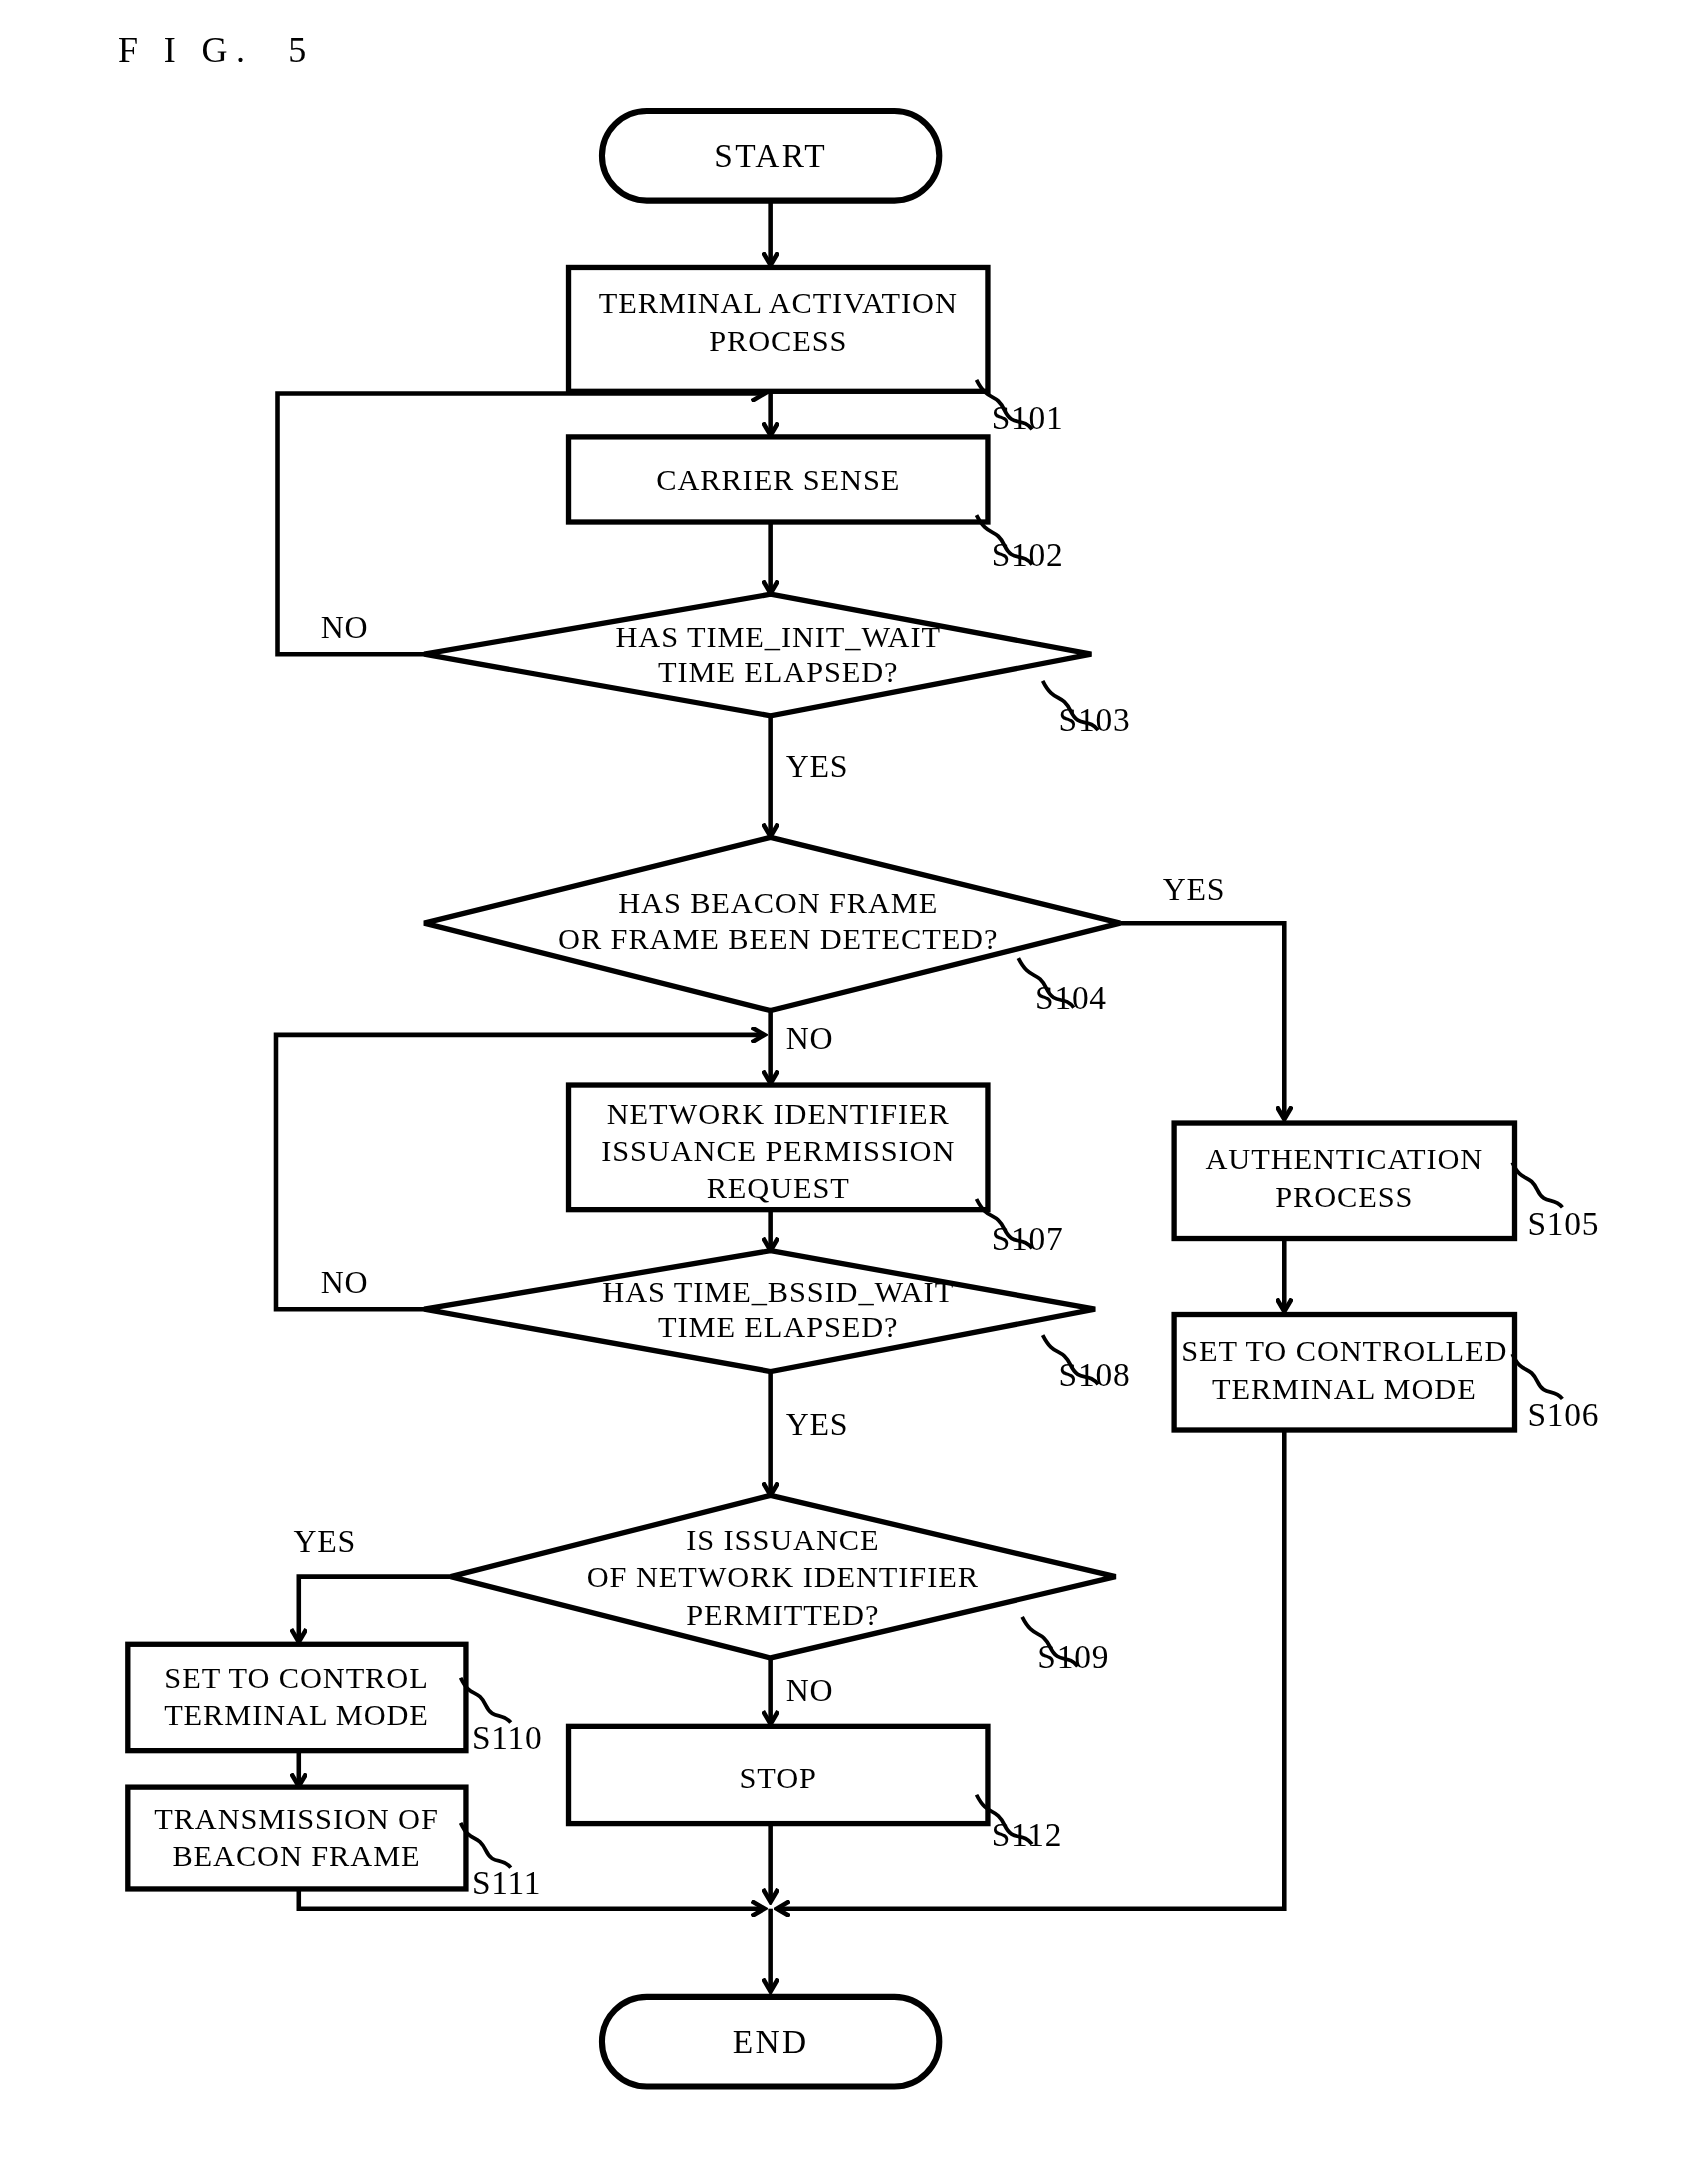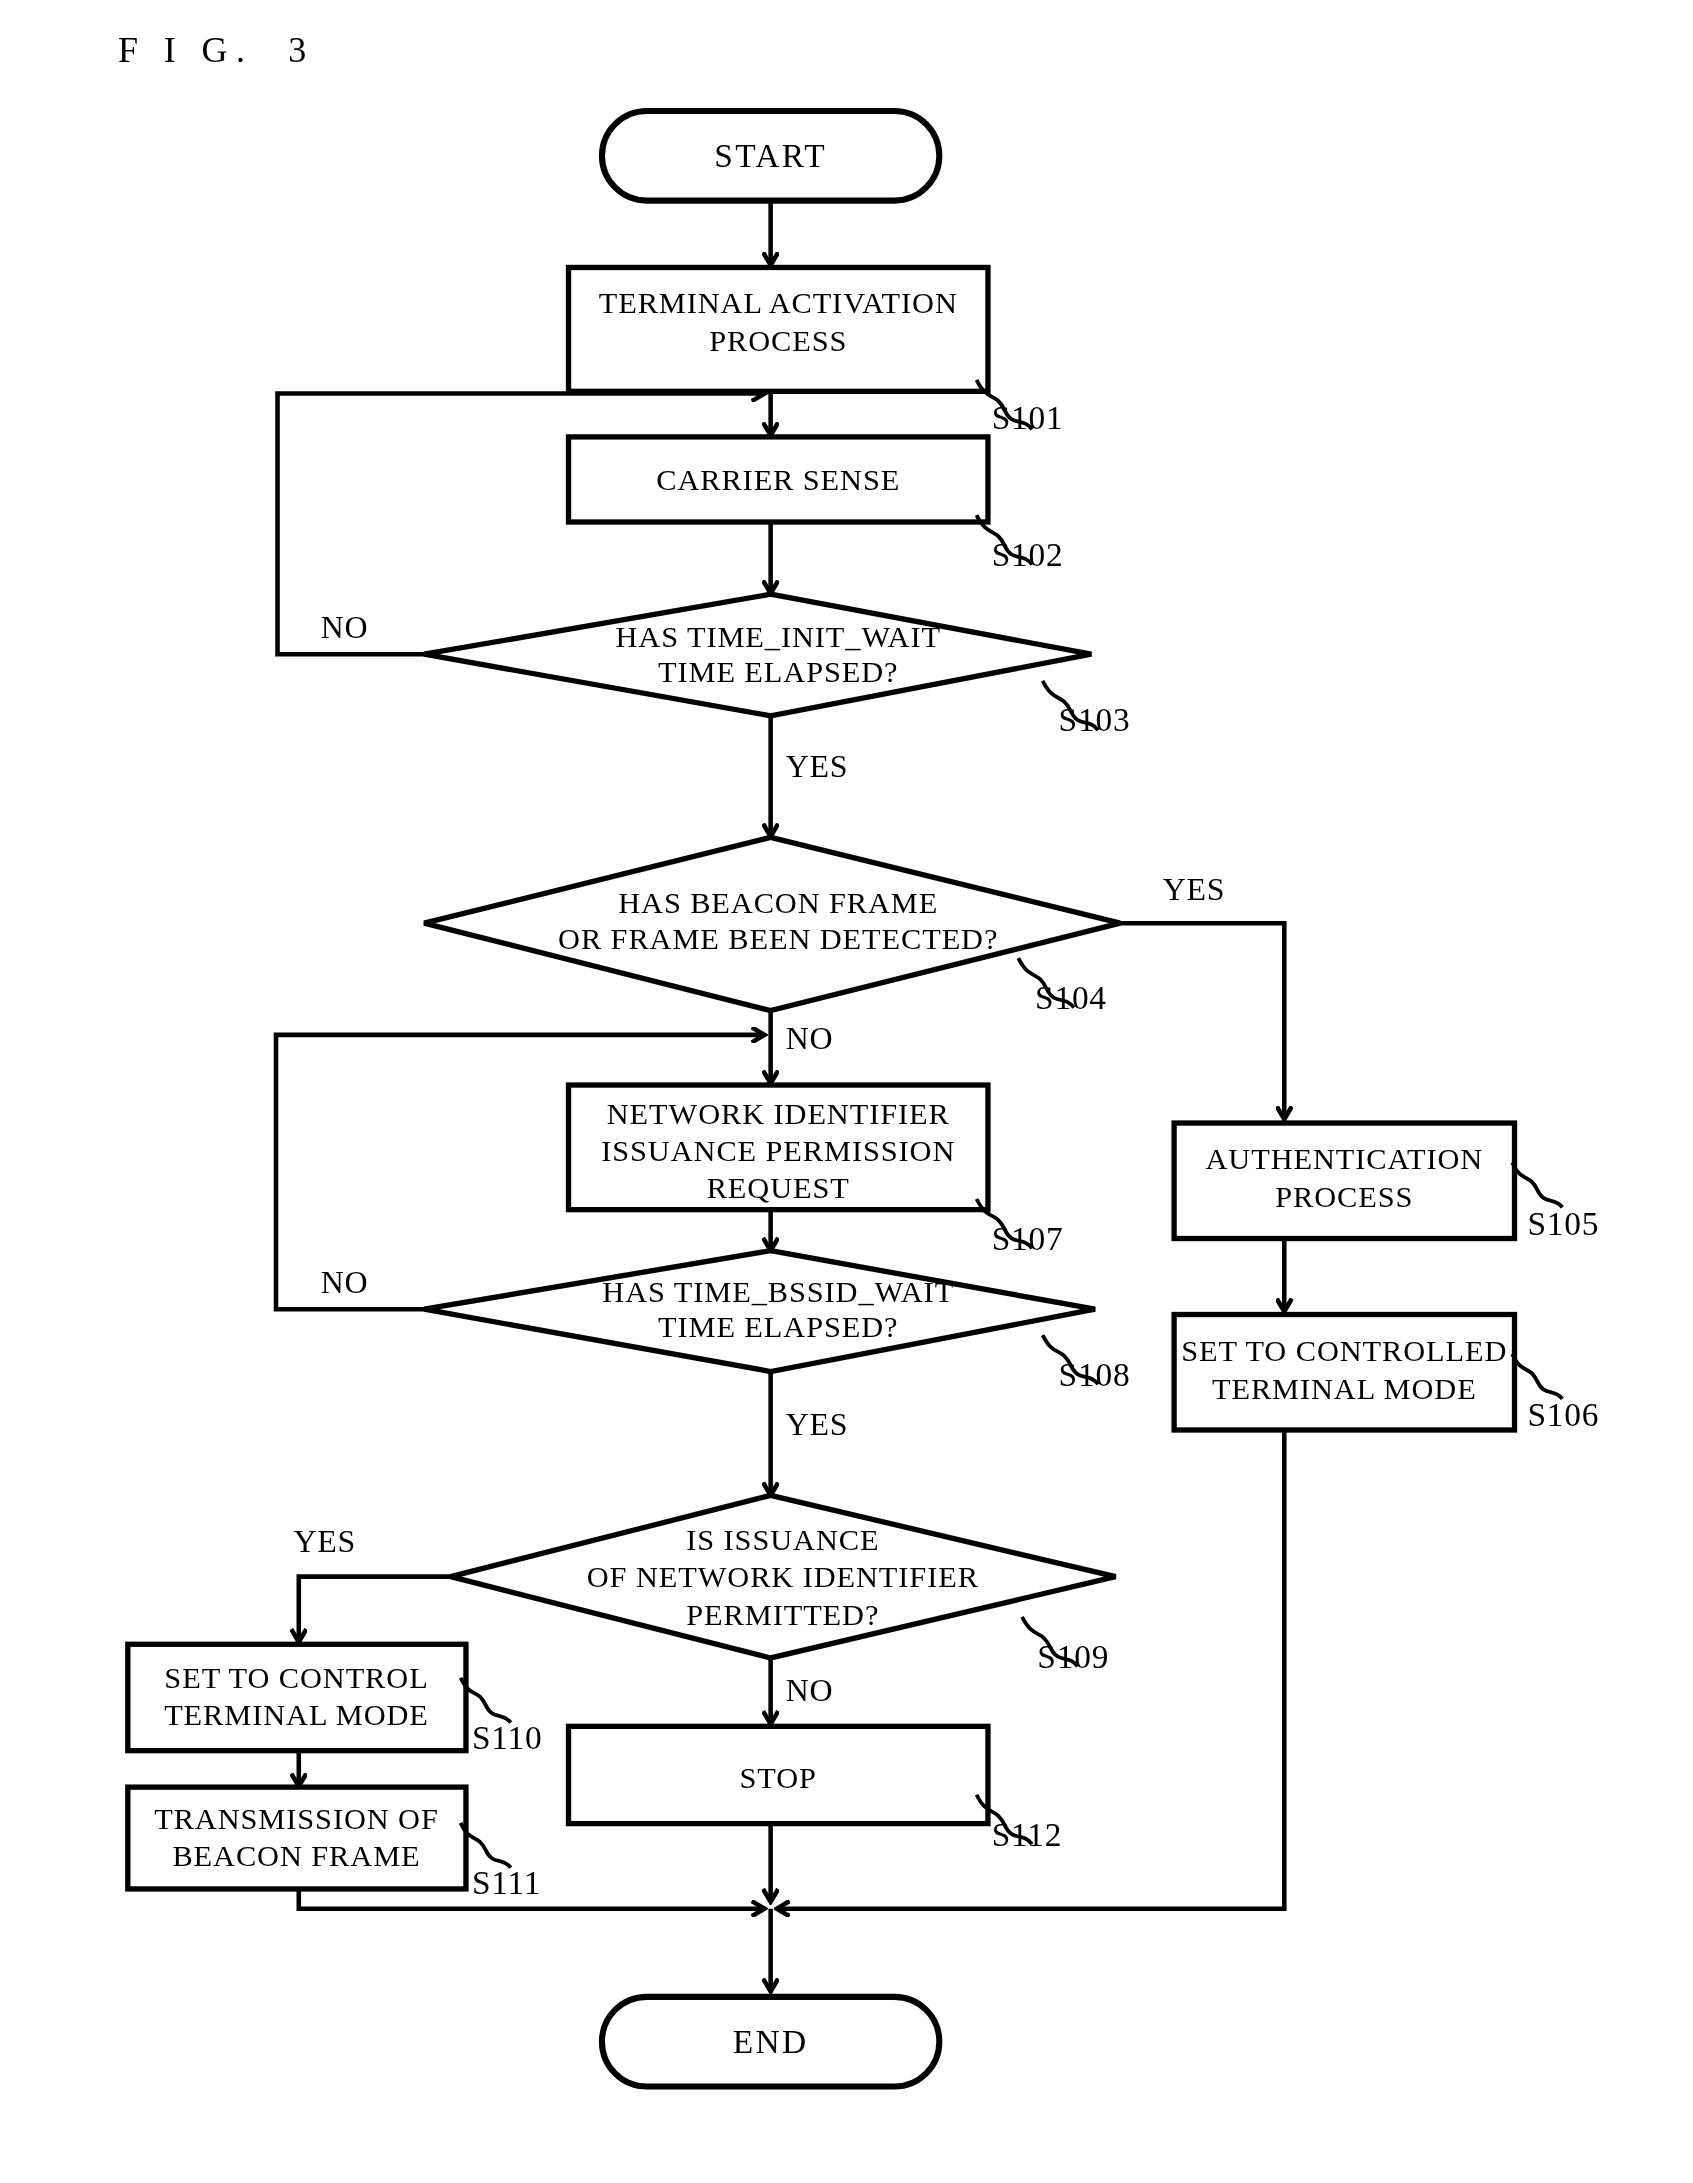--- a/index.html
+++ b/index.html
@@ -79,21 +79,21 @@
     fill: none;
     stroke: #000000;
     stroke-width: 5;
   }
 </style>
 </head>
 <body>
 
 <div id="fig-root">
 
-  <div id="fig-title">F I G.  3</div>
+  <div id="fig-title">F I G.  5</div>
 
   <svg class="flow" viewBox="0 0 2229 2873">
     <defs>
       <marker id="arrowhead" markerWidth="22" markerHeight="22" refX="17" refY="11" orient="auto" markerUnits="userSpaceOnUse">
         <path d="M1,1 L18,11 L1,21" fill="none" stroke="#000" stroke-width="6" stroke-linecap="butt"></path>
       </marker>
     </defs>
 
     <path class="conn" d="M1014,262 L1014,348" marker-end="url(#arrowhead)"></path>
 

